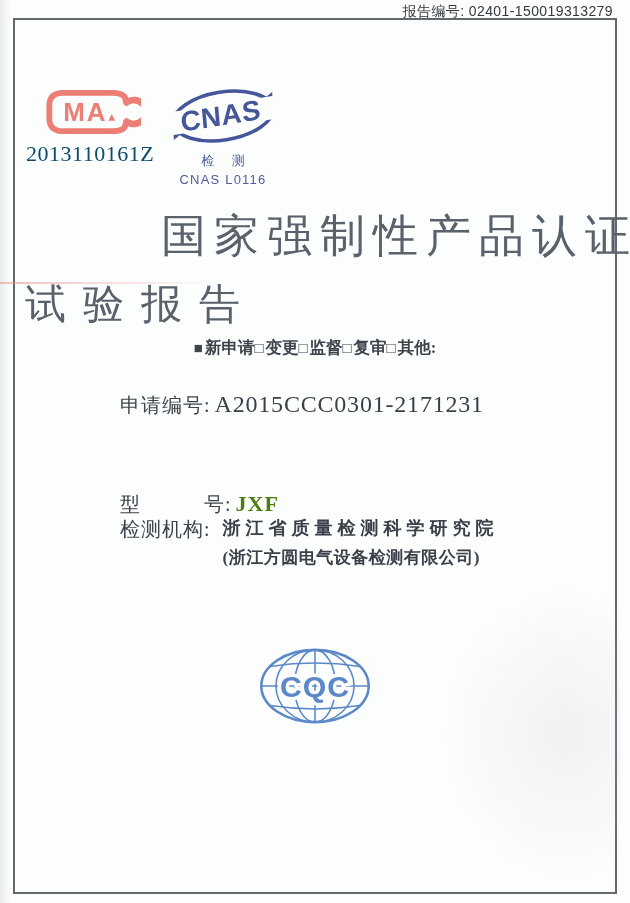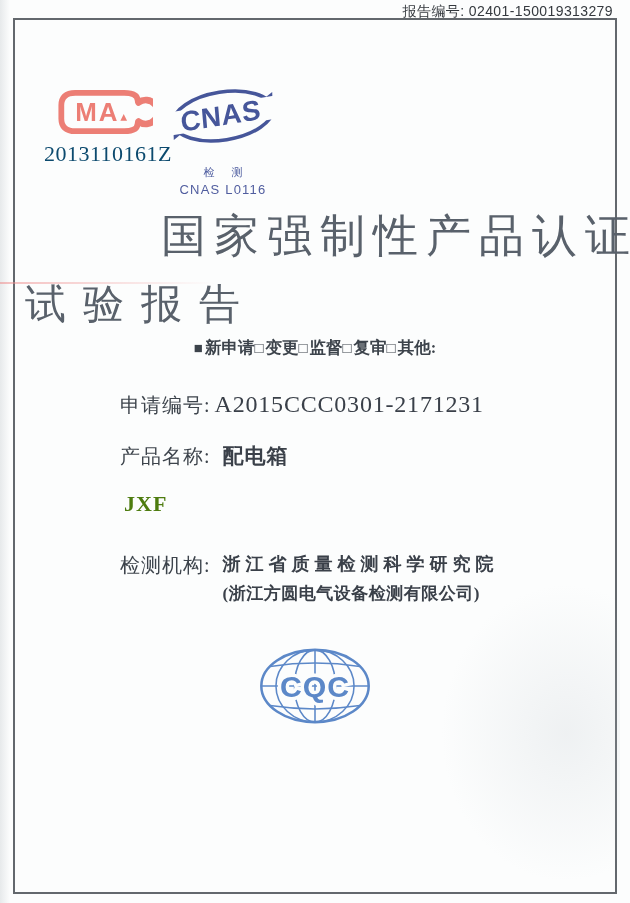--- a/index.html
+++ b/index.html
@@ -18,30 +18,30 @@
     position:absolute; left:13px; top:18px; width:604px; height:876px;
     border:2px solid #63686d;
   }
   .report-no {
     position:absolute; top:3px; right:17px;
     font-family:"Liberation Sans", sans-serif;
     font-size:14px; color:#34393e; letter-spacing:0.4px;
     white-space:nowrap;
   }
   
-  .cma { position:absolute; left:26px; top:88px; width:134px; text-align:right;margin-left:12px; }
+  .cma { position:absolute; left:26px; top:88px; width:134px; text-align:left; }
   .cma svg { display:block; margin:0 auto; }
   .cma-code {
     margin-top:5px; font-size:22px; color:#0c4a6e; letter-spacing:0.5px;
     font-family:"Liberation Serif", serif; white-space:nowrap;
   }
   
   .cnas { position:absolute; left:162px; top:84px; width:122px; text-align:center; }
   .cnas svg { display:block; margin:0 auto; }
-  .cnas-caption { margin-top:13px; font-size:11px; letter-spacing:7px; color:#4b5a9e;
+  .cnas-caption { margin-top:0px; font-size:13px; letter-spacing:7px; color:#4b5a9e;
     font-family:"Liberation Sans", sans-serif; text-indent:7px; }
   .cnas-code { margin-top:2px; font-size:13px; letter-spacing:1.2px; color:#505d9f;
     font-family:"Liberation Sans", sans-serif; }
   
   .title-1 {
     position:absolute; top:206px; left:8px; width:100%;
     text-align:right; font-size:45px; letter-spacing:8px; text-indent:8px;
     color:#59616b; font-weight:500; white-space:nowrap;
   }
   .title-2 {
@@ -58,21 +58,21 @@
   .apply-type .opt .box { margin-right:2px; font-size:15px; }
   
   .field { position:absolute; left:120px; display:flex; align-items:baseline; white-space:nowrap; }
   .field .label { font-size:20px; letter-spacing:1px; color:#3d444c; }
   .f-appno   { top:391px; }
   .f-appno .value { font-size:24px; margin-left:4px; letter-spacing:0.8px; color:#3a4049; }
   .f-product { top:442px; }
   .f-product .value { font-size:21px; margin-left:12px; font-weight:600; letter-spacing:1px; color:#3a4049; }
   .f-model   { top:491px; }
   .f-model .value { font-size:22px; margin-left:4px; font-weight:700; letter-spacing:1px; color:#4d7c0f; }
-  .f-lab     { top:552px; align-items:flex-start; }
+  .f-lab     { top:516px; align-items:flex-start; }
   .f-lab .value-block { margin-left:12px; }
   .f-lab .v1 { font-size:18px; letter-spacing:5px; font-weight:600; color:#3a4049; }
   .f-lab .v2 { font-size:17px; letter-spacing:0.5px; font-weight:600; color:#3a4049; margin-top:6px; }
   
   .cqc { position:absolute; left:255px; top:645px; }
   
   .artifact-pink {
     position:absolute; left:0; top:282px; width:215px; height:2px;
     background:linear-gradient(90deg, rgba(238,140,140,0.55), rgba(238,140,140,0));
   }
@@ -128,26 +128,23 @@
     <span class="opt"><span class="box">□</span><span>监督</span></span>
     <span class="opt"><span class="box">□</span><span>复审</span></span>
     <span class="opt"><span class="box">□</span><span>其他:</span></span>
   </div>
 
   <div class="field f-appno">
     <span class="label">申请编号:</span>
     <span class="value">A2015CCC0301-2171231</span>
   </div>
 
-  <div class="field f-product">
-    <span class="label">产品名称:</span>
-    <span class="value">配电箱</span>
-  </div>
 
   <div class="field f-model">
+    <span class="label">型　　　号:</span>
     <span class="value">JXF</span>
   </div>
 
   <div class="field f-lab">
     <span class="label">检测机构:</span>
     <span class="value-block">
       <div class="v1">浙江省质量检测科学研究院</div>
       <div class="v2">(浙江方圆电气设备检测有限公司)</div>
     </span>
   </div>

